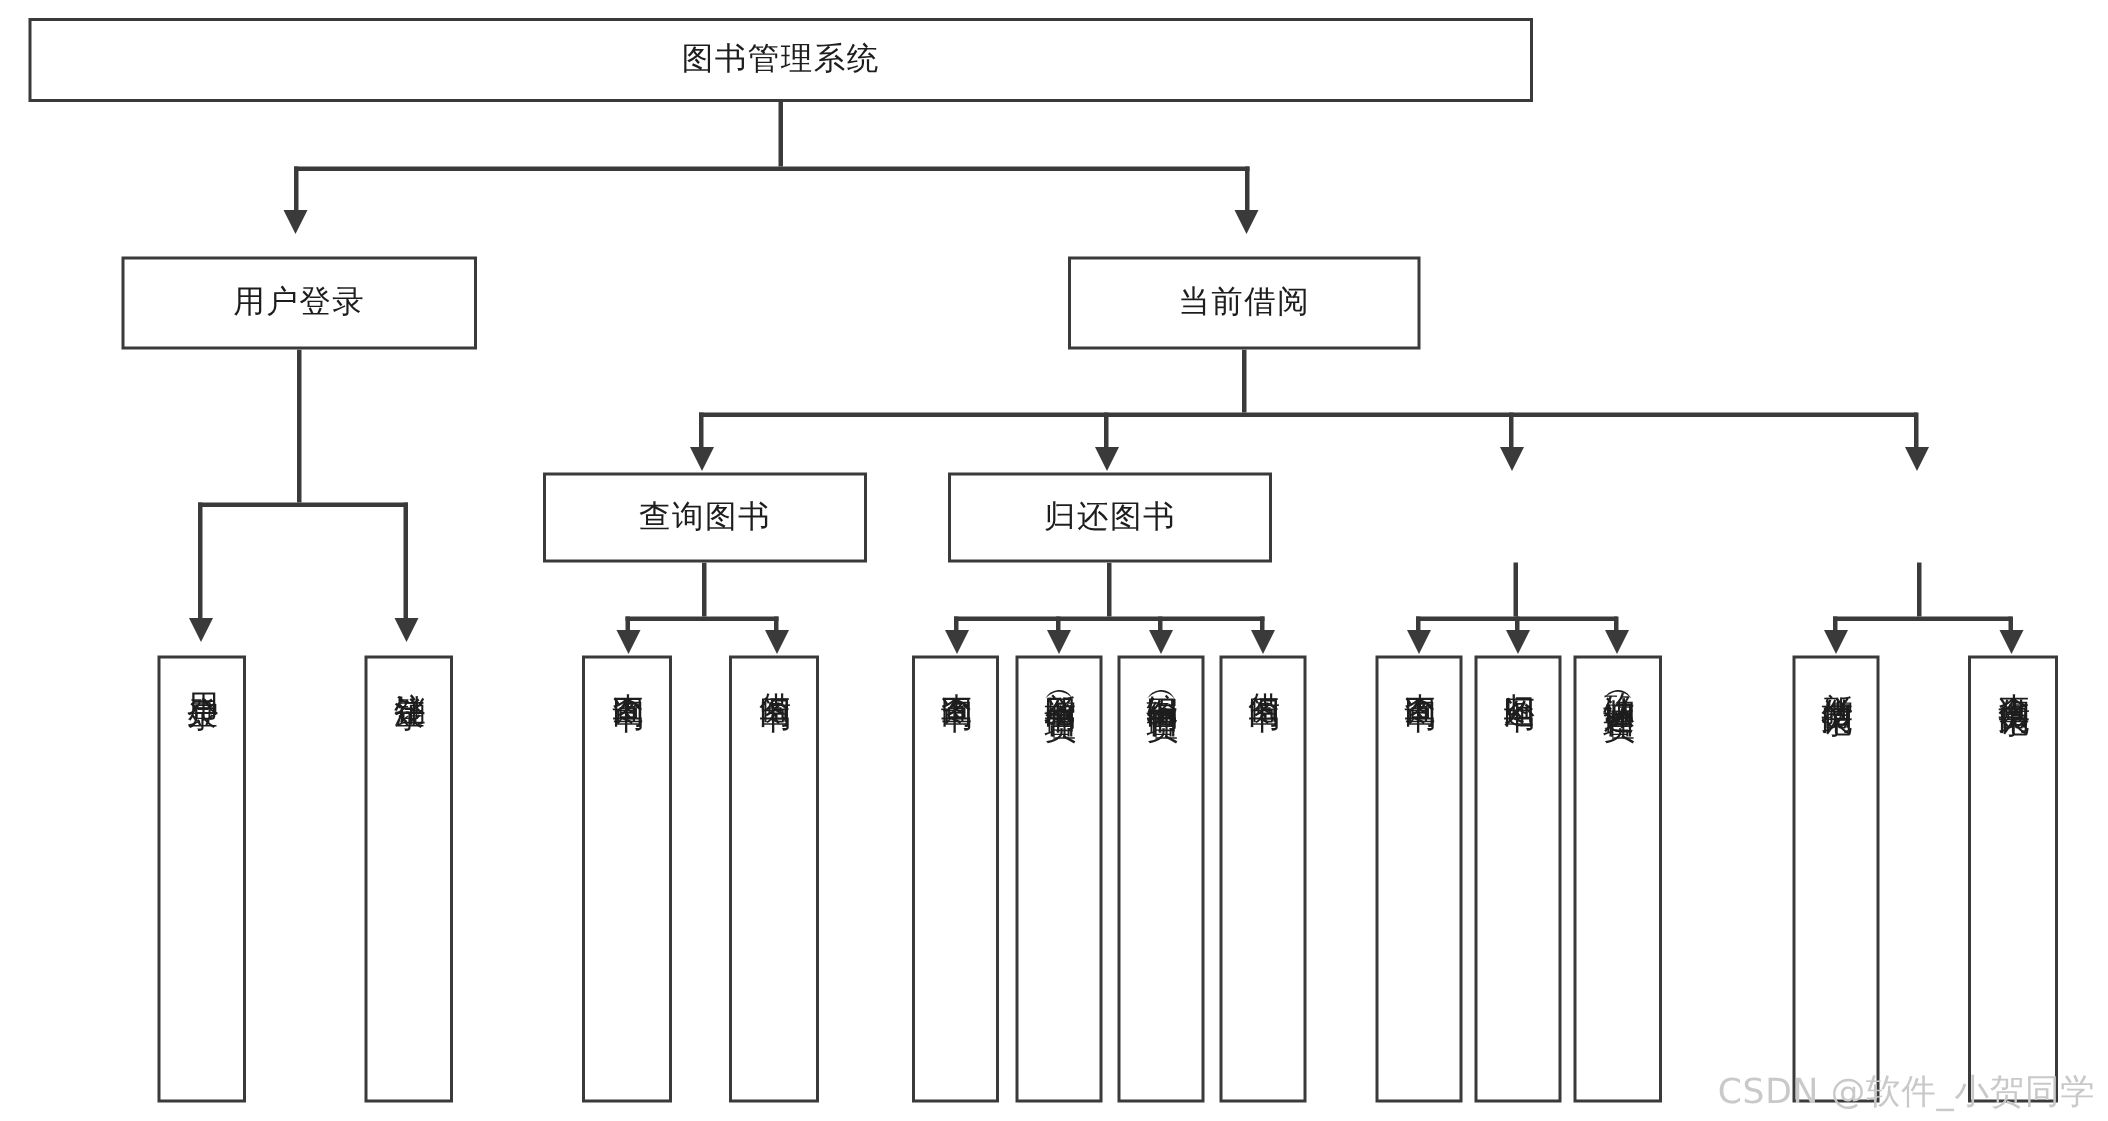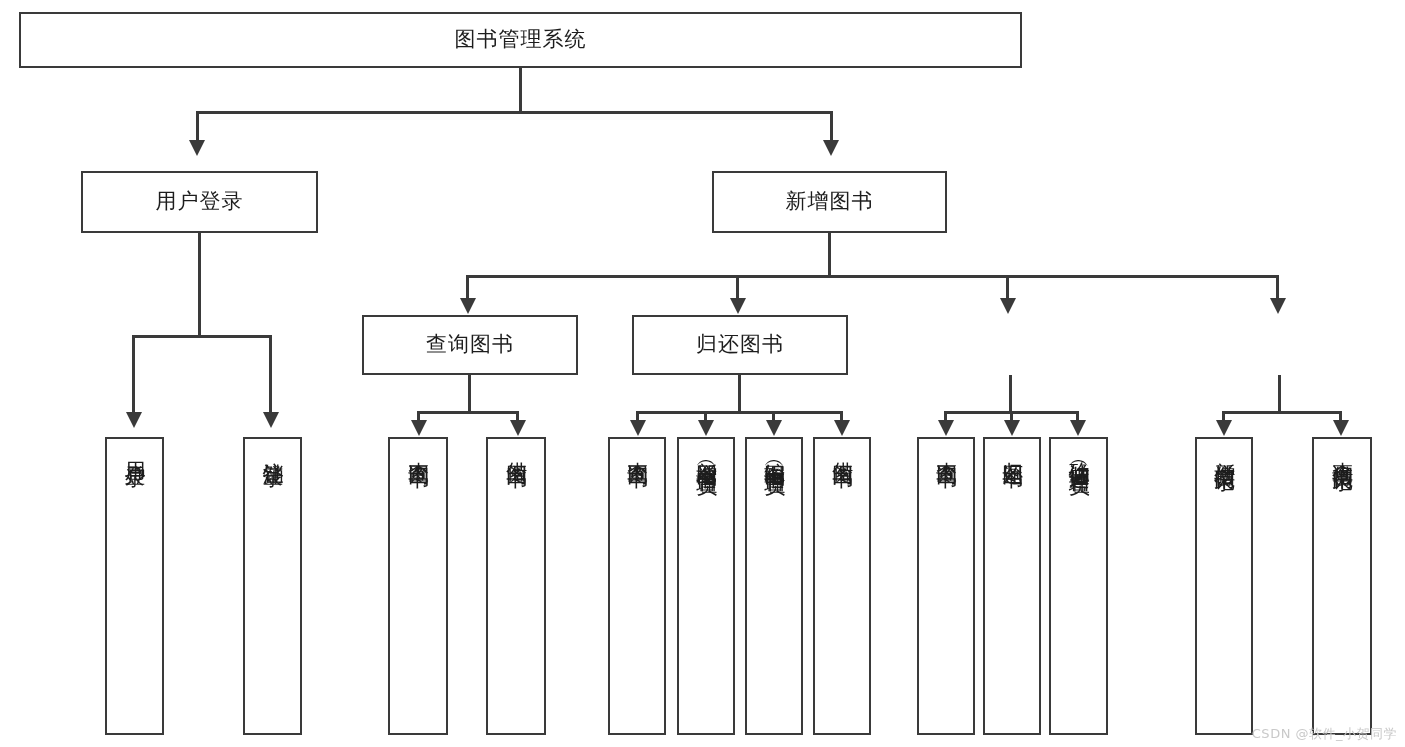--- a/index.html
+++ b/index.html
@@ -64,21 +64,21 @@
     height: 0;
     border-left: 8px solid transparent;
     border-right: 8px solid transparent;
     border-top: 16px solid #3a3a3a;
     z-index: 2;
   }
   .watermark {
     position: absolute;
     right: 8px;
     bottom: 4px;
-    font-size: 13px;
+    font-size: 23px;
     color: #c9c9c9;
     white-space: nowrap;
     z-index: 5;
     letter-spacing: 0.5px;
   }
 </style>
 </head>
 <body>
 
 <div id="canvas">
@@ -94,21 +94,21 @@
   <div class="ln v" style="left:196px; top:111px; width:3px; height:34px;"></div>
   <div class="arrow" style="left:189px; top:140px;"></div>
   <div class="ln v" style="left:830px; top:111px; width:3px; height:34px;"></div>
   <div class="arrow" style="left:823px; top:140px;"></div>
 
   <div class="node horiz" style="left:81px; top:171px; width:237px; height:62px;">
     <span>用户登录</span>
   </div>
 
   <div class="node horiz" style="left:712px; top:171px; width:235px; height:62px;">
-    <span>新增图书</span>
+    <span>当前借阅</span>
   </div>
 
   <div class="ln v" style="left:198px; top:233px; width:3px; height:102px;"></div>
   <div class="ln h" style="left:132px; top:335px; width:140px; height:3px;"></div>
   <div class="ln v" style="left:132px; top:335px; width:3px; height:81px;"></div>
   <div class="arrow" style="left:126px; top:412px;"></div>
   <div class="ln v" style="left:269px; top:335px; width:3px; height:81px;"></div>
   <div class="arrow" style="left:263px; top:412px;"></div>
 
   <div class="ln v" style="left:828px; top:233px; width:3px; height:42px;"></div>

